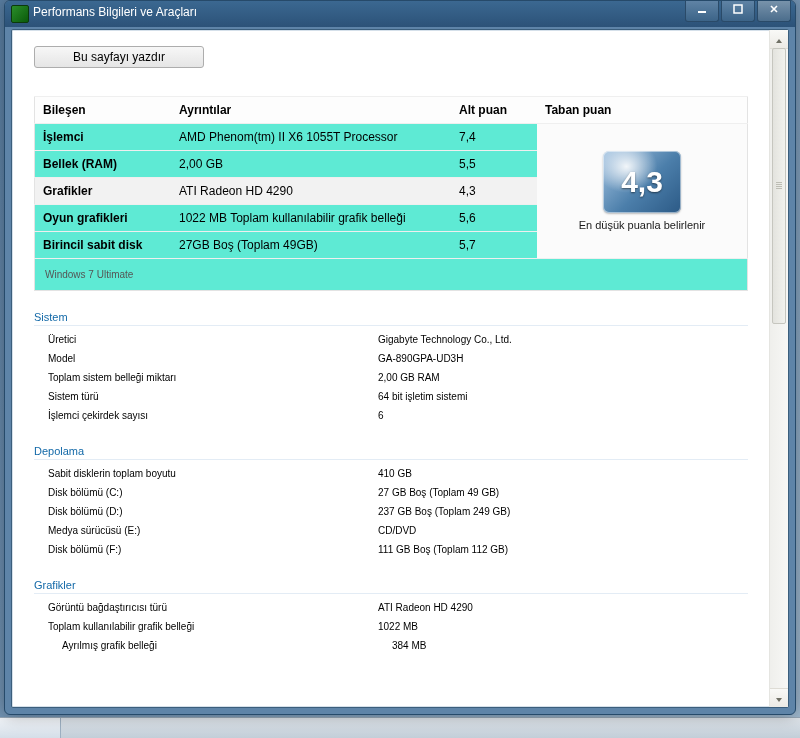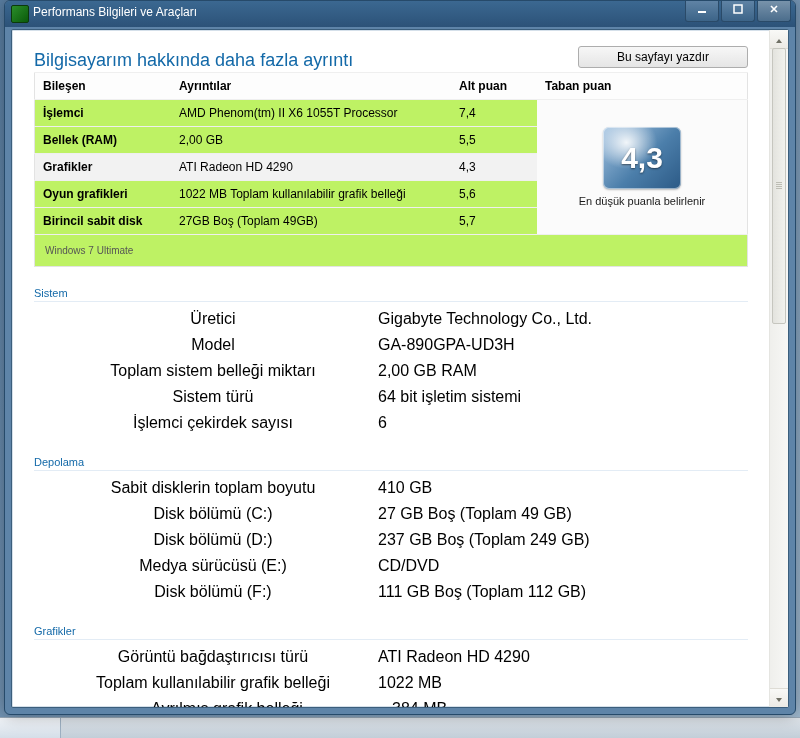--- a/index.html
+++ b/index.html
@@ -115,25 +115,25 @@
     min-width: 170px; height: 22px;
     border: 1px solid #adadad;
     background: linear-gradient(#f7f7f7, #e5e5e5);
     border-radius: 3px;
     font-size: 12px;
     padding: 0 14px;
     position: relative;
     top: -4px;
   }
   .table {
-    margin-top: 0;
+    margin-top: 24px;
     border: 1px solid #e3e3e3;
     border-collapse: collapse;
     width: 100%;
-    background: #bef264;
+    background: #5eead4;
   }
   .table td, .table th {
     font-size: 12px;
     padding: 6px 8px;
     text-align: left;
     border-top: 1px solid #efefef;
   }
   .table th { font-weight: 600; background: #fdfdfd; }
   .col-comp { width: 120px; font-weight: 600; }
   .col-det  { width: 264px; }
@@ -161,22 +161,21 @@
   .base-desc { color: #1a1a1a; font-size: 11px; line-height: 1.2; }
   .edition-row td { color: #555; font-size: 10px; padding: 10px 10px; }
   .highlight td { background: #f2f2f2; }
 
   .section-title {
     color: #1369a8; font-size: 11px; margin: 20px 0 4px;
     border-bottom: 1px solid #e3ecf5; padding-bottom: 2px;
   }
   .kv {
     display: flex; padding: 4px 0 4px 2px;
-    font-size: 16px;
-    text-align: center;
+    font-size: 10px;
   }
   .kv .k { width: 330px; color: #000; padding-left: 12px; }
   .kv .v { color: #000; }
   .kv.indent .k { padding-left: 26px; }
 </style>
 </head>
 <body>
 
 <div id="backdrop"></div>
 <div id="taskbar">
@@ -197,21 +196,20 @@
       <div class="winbtn close"><svg viewBox="0 0 10 10">
             <path d="M2 2 L8 8 M8 2 L2 8" stroke="#fff" stroke-width="1.6"></path>
           </svg></div>
     </div>
   </div>
 
   <div class="window-inner-frame">
     <div class="content">
 
       <div class="header-row">
-        <div class="page-title">Bilgisayarım hakkında daha fazla ayrıntı</div>
         <button class="print-btn">Bu sayfayı yazdır</button>
       </div>
 
       <table class="table">
         <tbody>
             <tr>
           <th class="col-comp">Bileşen</th>
           <th class="col-det">Ayrıntılar</th>
           <th class="col-sub">Alt puan</th>
           <th>Taban puan</th>

